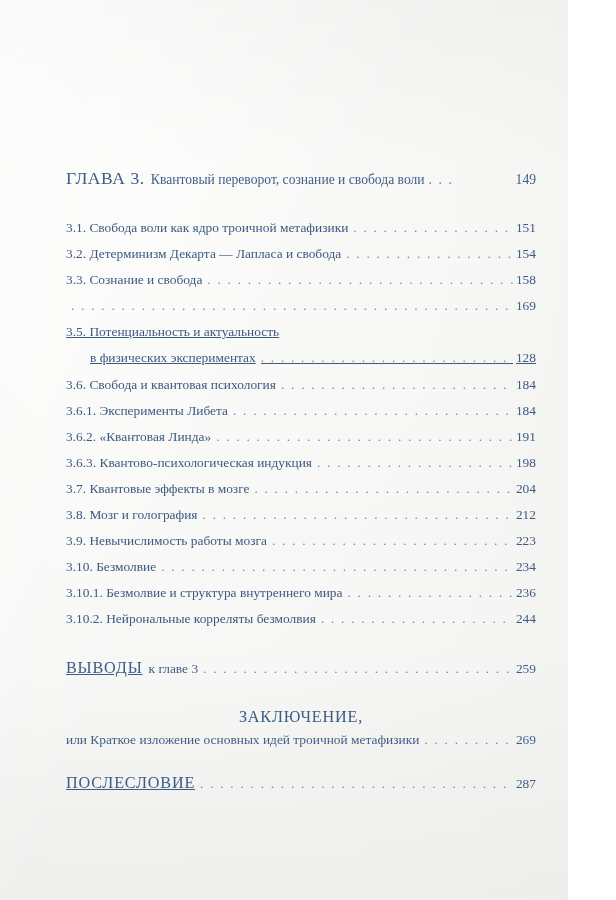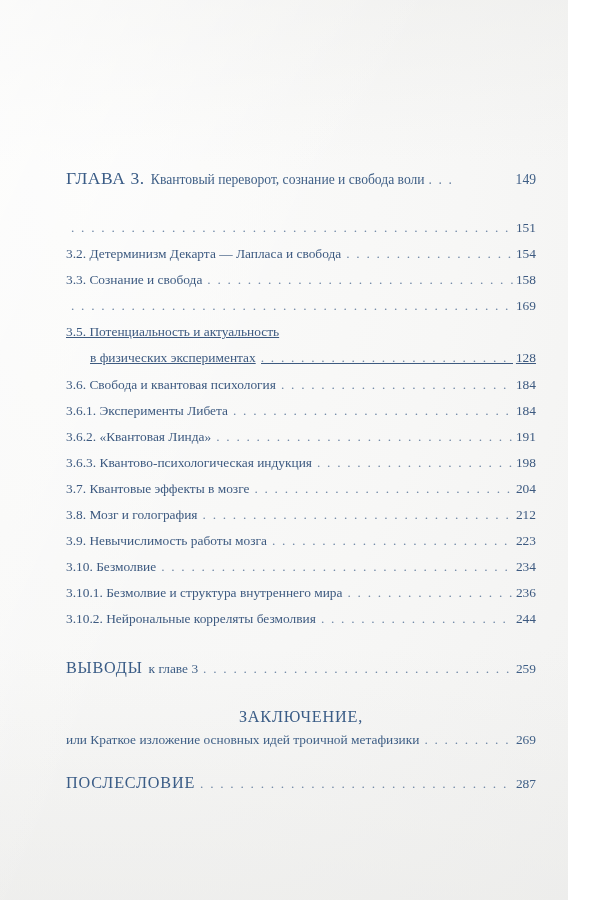--- a/index.html
+++ b/index.html
@@ -116,20 +116,21 @@
     display: flex;
     align-items: baseline;
     white-space: nowrap;
     color: #3f5f86;
     margin-top: 26px;
   }
   .section-entry .big {
     font-size: 16.2px;
     letter-spacing: 0.8px;
     color: #3a5c86;
+    text-decoration: underline;
   }
   .section-entry .rest {
     font-size: 13.4px;
     margin-left: 6px;
     color: #3f5f86;
   }
   .section-entry .leader {
     flex: 1 1 auto;
     overflow: hidden;
     white-space: nowrap;
@@ -177,20 +178,21 @@
 
     <div class="chapter-head">
       <span class="big">ГЛАВА 3.</span>
       <span class="rest">Квантовый переворот, сознание и свобода воли</span>
       <span class="leader">. . .</span>
       <span class="pg">149</span>
     </div>
 
     <ul class="toc">
       <li>
+        <span class="label">3.1. Свобода воли как ядро троичной метафизики</span>
         <span class="leader">. . . . . . . . . . . . . . . . . . . . . . . . . . . . . . . . . . . . . . . . . . . . . . . . . . . . . . . .</span>
         <span class="pg">151</span>
       </li>
       <li>
         <span class="label">3.2. Детерминизм Декарта — Лапласа и свобода</span>
         <span class="leader">. . . . . . . . . . . . . . . . . . . . . . . . . . . . . . . . . . . . . . . . . . . . . . . . . . . . . . . .</span>
         <span class="pg">154</span>
       </li>
       <li>
         <span class="label">3.3. Сознание и свобода</span>

